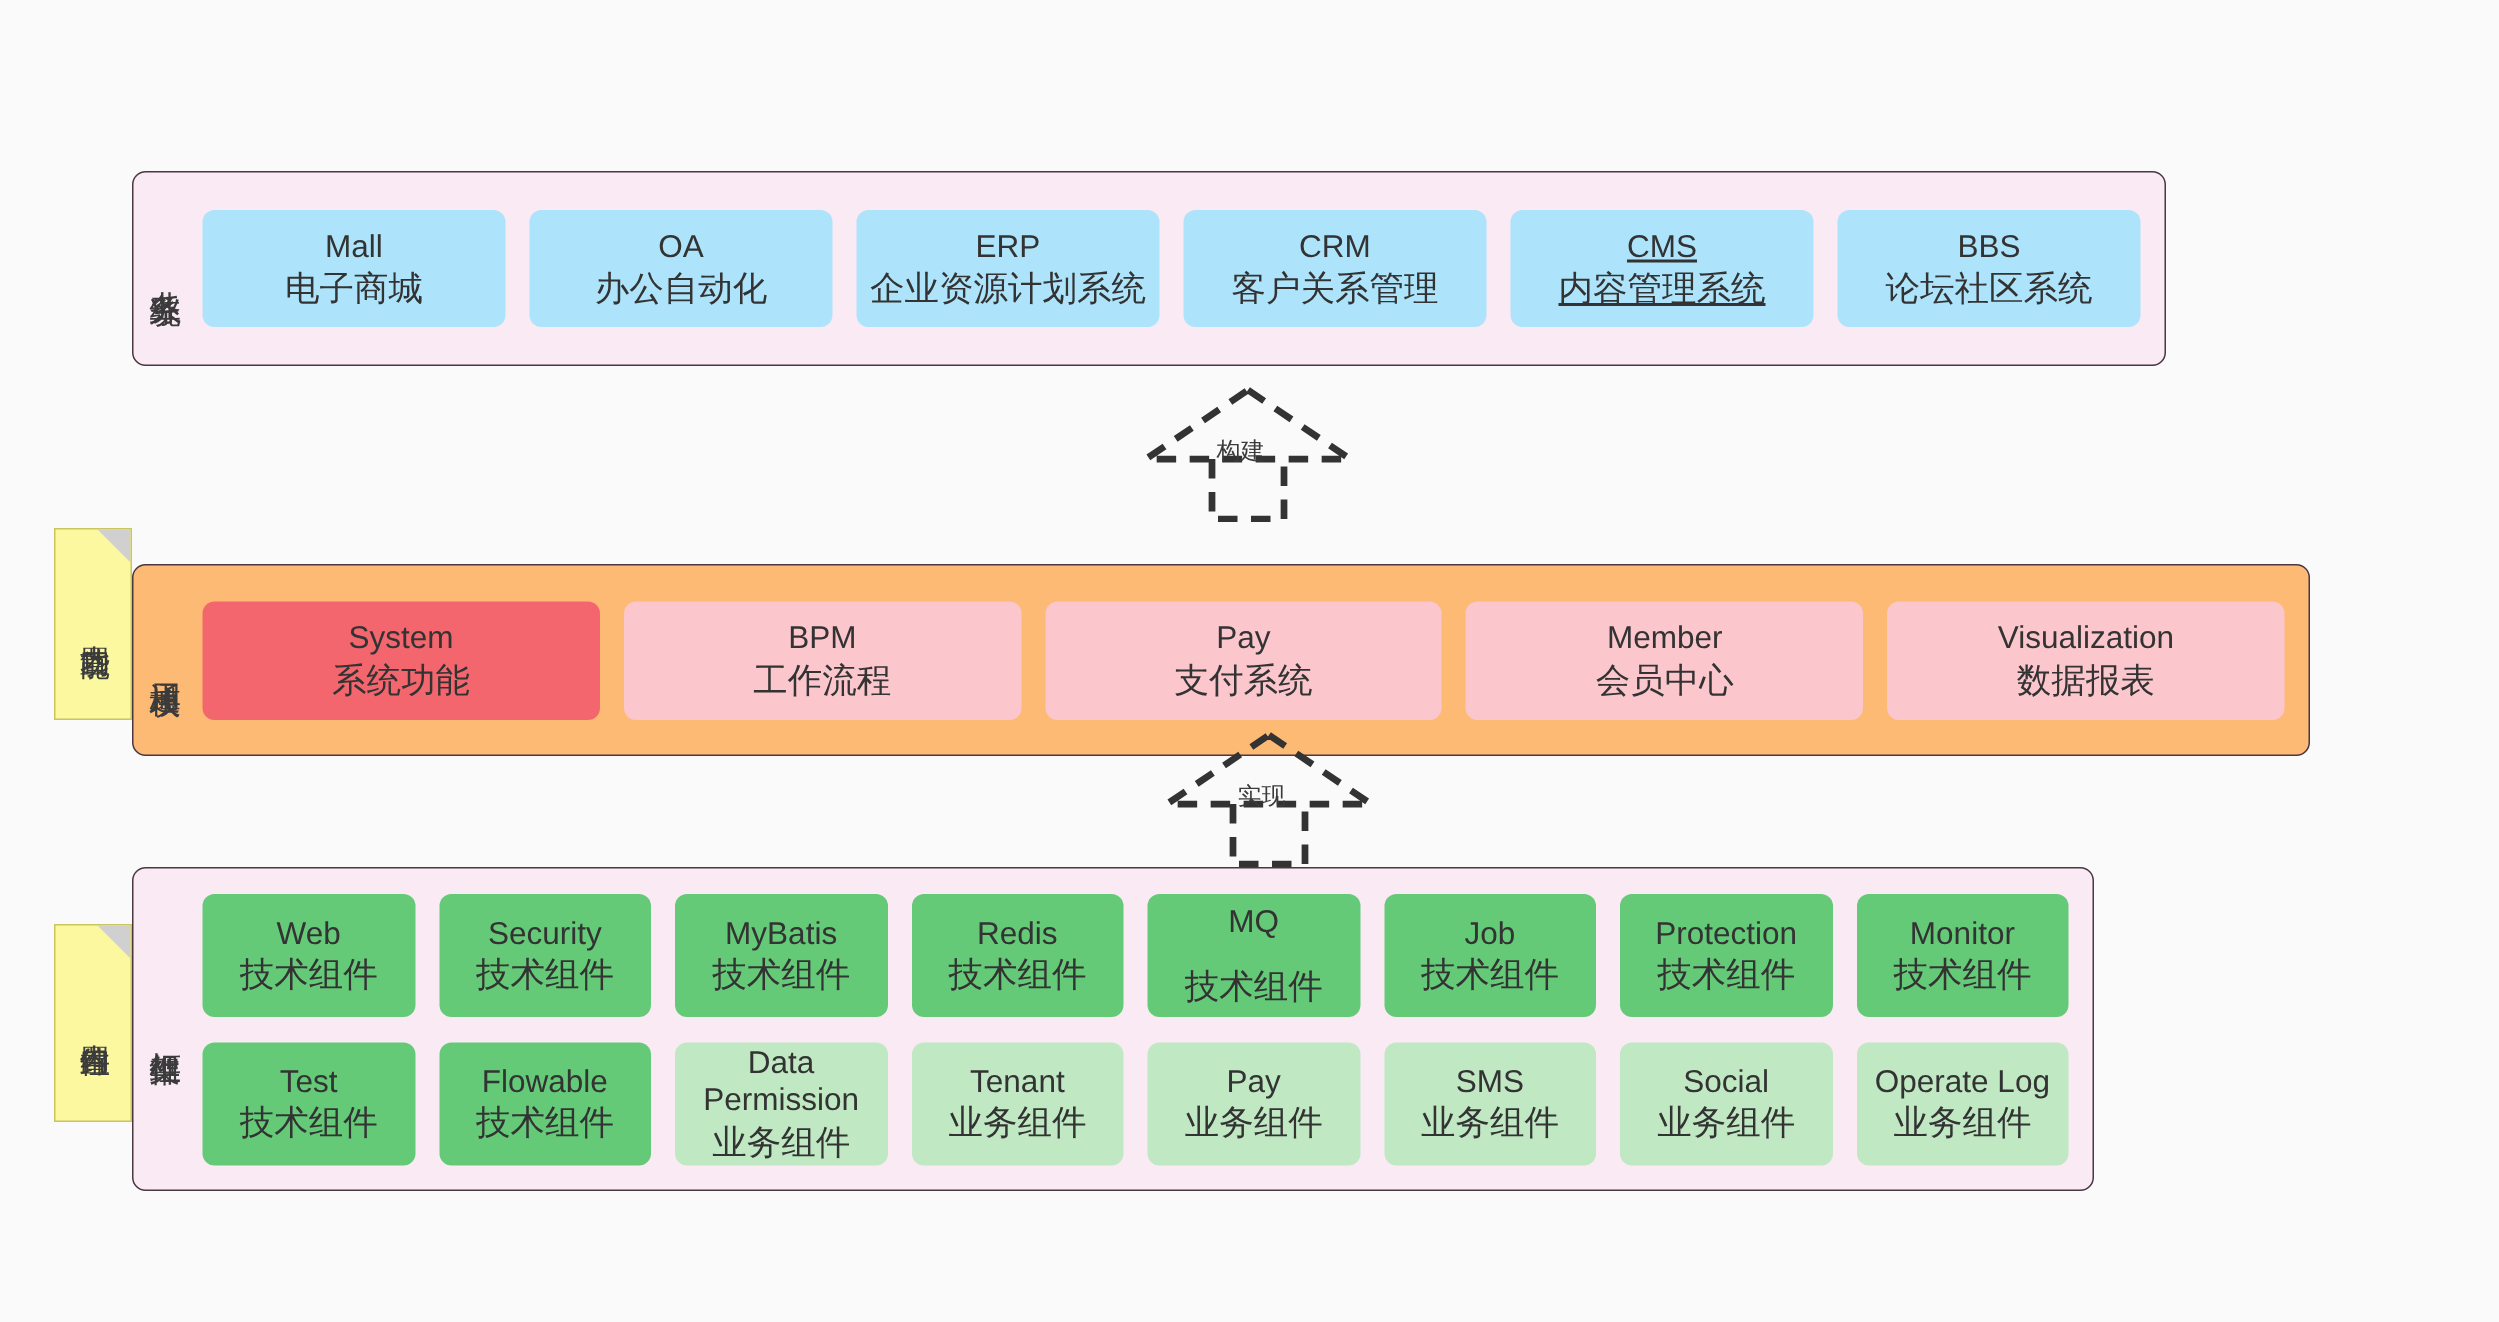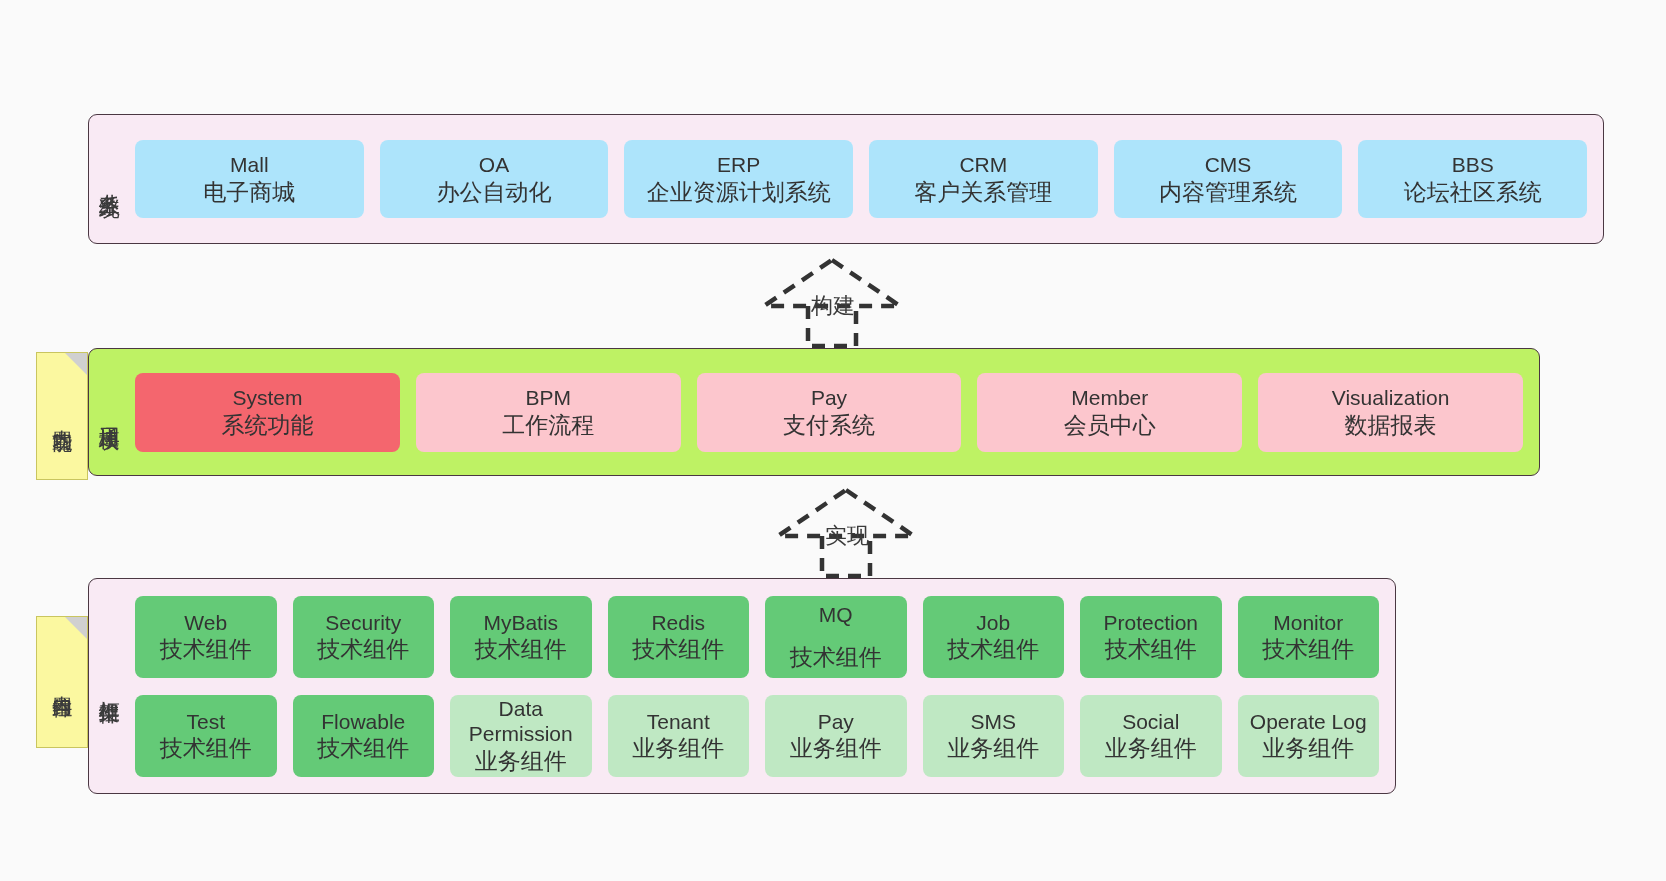--- a/index.html
+++ b/index.html
@@ -76,21 +76,21 @@
   .cell .t1 {
     font-size: 21px;
     color: #333333;
   }
   .cell .t2 {
     font-size: 23px;
     color: #333333;
   }
 
   
-  #layer-business { left: 88px; top: 114px; width: 1516px; height: 130px; }
+  #layer-business { left: 88px; top: 114px; width: 1356px; height: 130px; }
   #layer-business .cell { height: 78px; }
 
   #layer-modules { left: 88px; top: 348px; width: 1452px; height: 128px; }
   #layer-modules .cell { height: 79px; }
 
   #layer-framework { left: 88px; top: 578px; width: 1308px; height: 216px; }
   #layer-framework .cell { height: 82px; }
 
   
   .note {
@@ -118,21 +118,21 @@
     border-top: 22px solid #d0d0d0;
     border-left: 22px solid transparent;
   }
   #note-functions { left: 36px; top: 352px; width: 52px; height: 128px; }
   #note-components { left: 36px; top: 616px; width: 52px; height: 132px; }
 
   
   .uml-arrow { position: absolute; }
   .uml-label {
     position: absolute;
-    font-size: 22px;
+    font-size: 16px;
     color: #3b3b3b;
     background: transparent;
     white-space: nowrap;
   }
   #arrow-build { left: 752px; top: 256px; width: 160px; height: 92px; }
   #label-build { left: 811px; top: 291px; }
   #arrow-impl { left: 766px; top: 486px; width: 160px; height: 92px; }
   #label-impl  { left: 825px; top: 521px; }
 </style>
 </head>
@@ -153,21 +153,21 @@
           <span class="t2">办公自动化</span>
         </div>
         <div class="cell" style="background: rgb(173, 228, 251);">
           <span class="t1">ERP</span>
           <span class="t2">企业资源计划系统</span>
         </div>
         <div class="cell" style="background: rgb(173, 228, 251);">
           <span class="t1">CRM</span>
           <span class="t2">客户关系管理</span>
         </div>
-        <div class="cell" style="background: rgb(173, 228, 251);">
+        <div class="cell" style="background: rgb(173, 228, 251); text-decoration: underline;">
           <span class="t1">CMS</span>
           <span class="t2">内容管理系统</span>
         </div>
         <div class="cell" style="background: rgb(173, 228, 251);">
           <span class="t1">BBS</span>
           <span class="t2">论坛社区系统</span>
         </div>
       </div>
     </div>
   </div>
@@ -176,21 +176,21 @@
     <path d="M 80 4 L 148 50 L 12 50 Z" fill="none" stroke="#333333" stroke-width="4.5" stroke-dasharray="13 9" stroke-linecap="butt"></path>
     <path d="M 56 50 L 56 90 L 104 90 L 104 50" fill="none" stroke="#333333" stroke-width="4.5" stroke-dasharray="13 9" stroke-linecap="butt"></path>
   </svg>
   <div class="uml-label" id="label-build">构建</div>
 
   <div class="note" id="note-functions" style="background: rgb(251, 248, 160);">
     <span class="fold"></span>
     <span>内置功能</span>
   </div>
 
-  <div class="layer" id="layer-modules" style="background: #bef264; border-color: rgb(74, 55, 66);">
+  <div class="layer" id="layer-modules" style="background: #fdba74; border-color: rgb(74, 55, 66); margin-top: 28px;">
     <div class="layer-title">通用模块</div>
     <div class="layer-body">
       <div class="row">
         <div class="cell" style="background: rgb(244, 102, 110);">
           <span class="t1">System</span>
           <span class="t2">系统功能</span>
         </div>
         <div class="cell" style="background: rgb(252, 198, 205);">
           <span class="t1">BPM</span>
           <span class="t2">工作流程</span>

